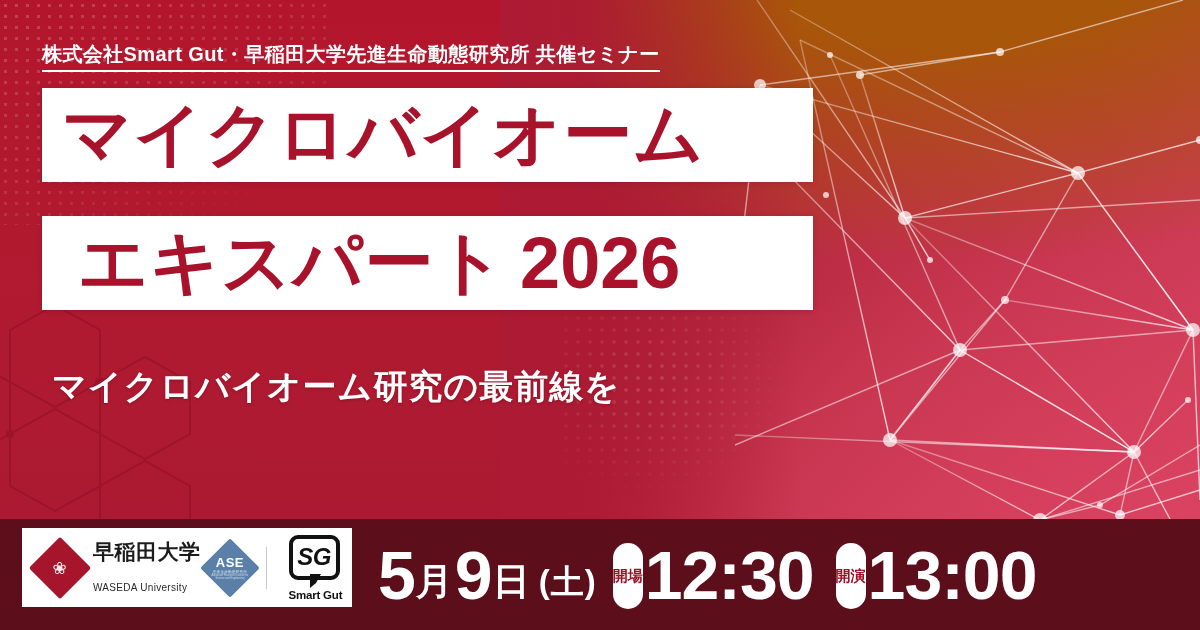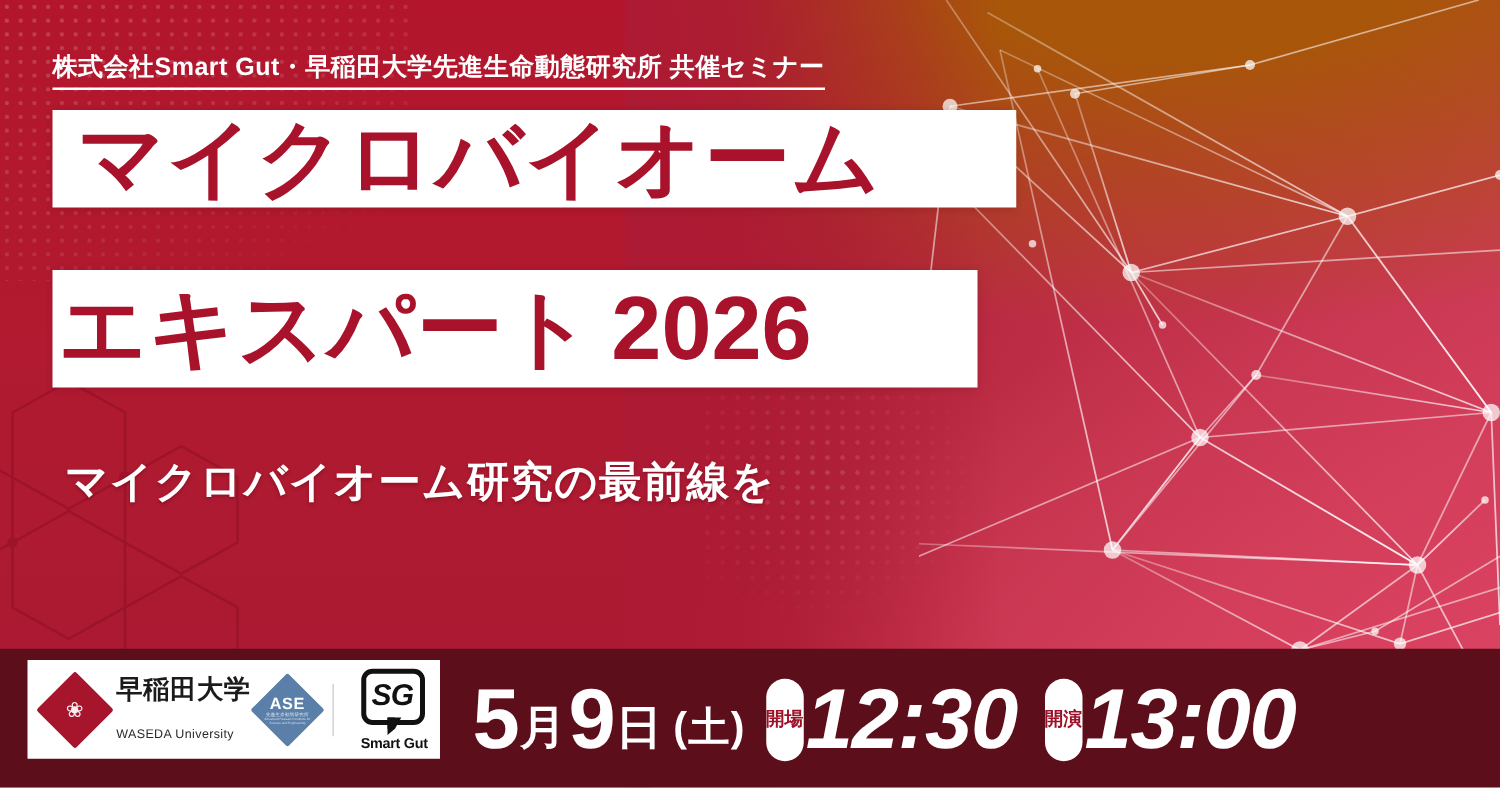--- a/index.html
+++ b/index.html
@@ -69,22 +69,22 @@
   
   .title-box{
     position:absolute;
     background:#fff;
     color:#A8132B;
     font-weight:bold;
     display:flex;align-items:center;
     letter-spacing:1px;
     box-shadow:0 1px 6px rgba(60,0,10,.18);
   }
-  #title-line-1{left:42px;top:88px;width:751px;height:78px;font-size:69px;padding-left:20px;}
-  #title-line-2{left:42px;top:216px;width:735px;height:94px;font-size:69px;padding-left:5px;}
+  #title-line-1{left:42px;top:88px;width:751px;height:94px;font-size:69px;padding-left:20px;}
+  #title-line-2{left:42px;top:216px;width:735px;height:94px;font-size:69px;padding-left:36px;}
   #title-line-2 .yr{font-size:72px;letter-spacing:0px;margin-left:14px;}
 
   
   .subtitle{
     position:absolute;left:52px;top:360px;
     color:#fff;font-weight:bold;font-size:34px;
     line-height:1.55;letter-spacing:1px;
     text-shadow:0 1px 3px rgba(80,0,15,.35);
   }
   .subtitle div{white-space:nowrap;}
@@ -143,21 +143,21 @@
   }
   .dt-num{font-size:68px;font-weight:bold;line-height:1;letter-spacing:-1px;}
   .dt-unit{font-size:37px;font-weight:bold;line-height:1;margin:14px 2px 0 1px;}
   .dt-dow{font-size:33px;font-weight:bold;line-height:1;margin:14px 0 0 7px;letter-spacing:1px;}
   .time-group{display:flex;align-items:flex-end;margin-left:16px;}
   .time-badge{
     width:30px;height:66px;background:#fff;border-radius:15px;
     display:flex;flex-direction:column;align-items:center;justify-content:center;
     color:#9E1027;font-size:15px;font-weight:bold;line-height:1.18;flex:0 0 auto;
   }
-  .time-val{font-size:68px;font-weight:bold;line-height:1;letter-spacing:-1px;margin-left:2px;font-style:italic;}
+  .time-val{font-size:68px;font-weight:bold;line-height:1;letter-spacing:-1px;margin-left:2px;}
   .time-group.second{margin-left:22px;}
 </style>
 </head>
 <body>
 
 <div id="poster">
 
   <div class="bg-layer bg-gradient"></div>
   <div class="bg-layer bg-left"></div>
   <div class="bg-layer bg-left-fade"></div>

